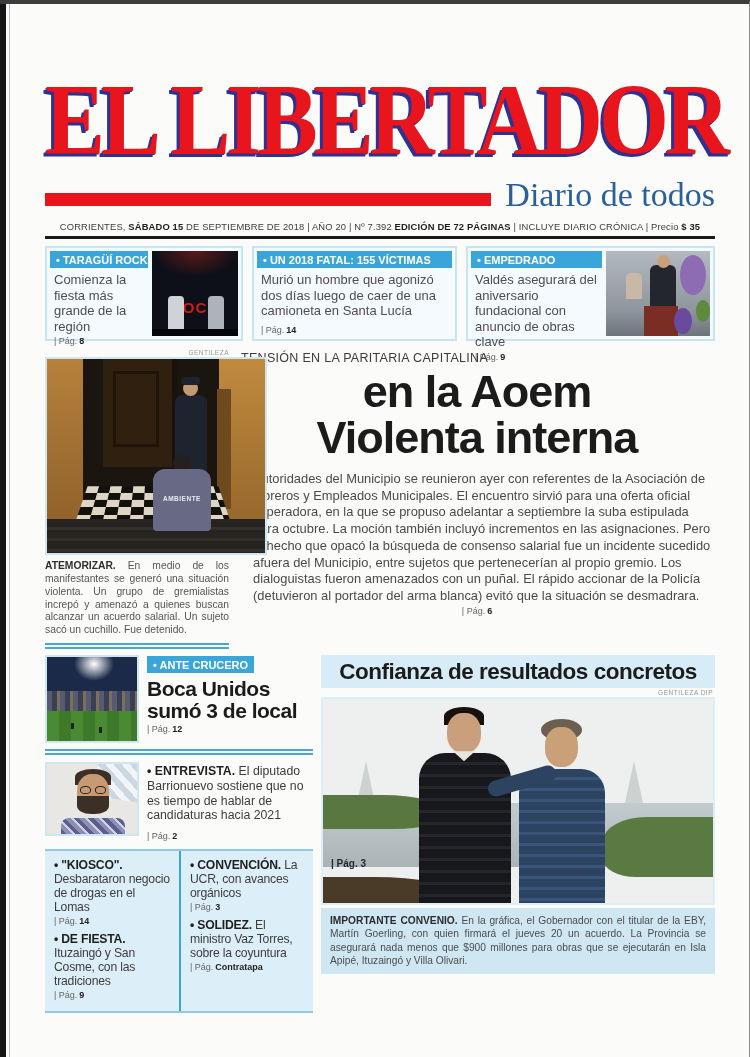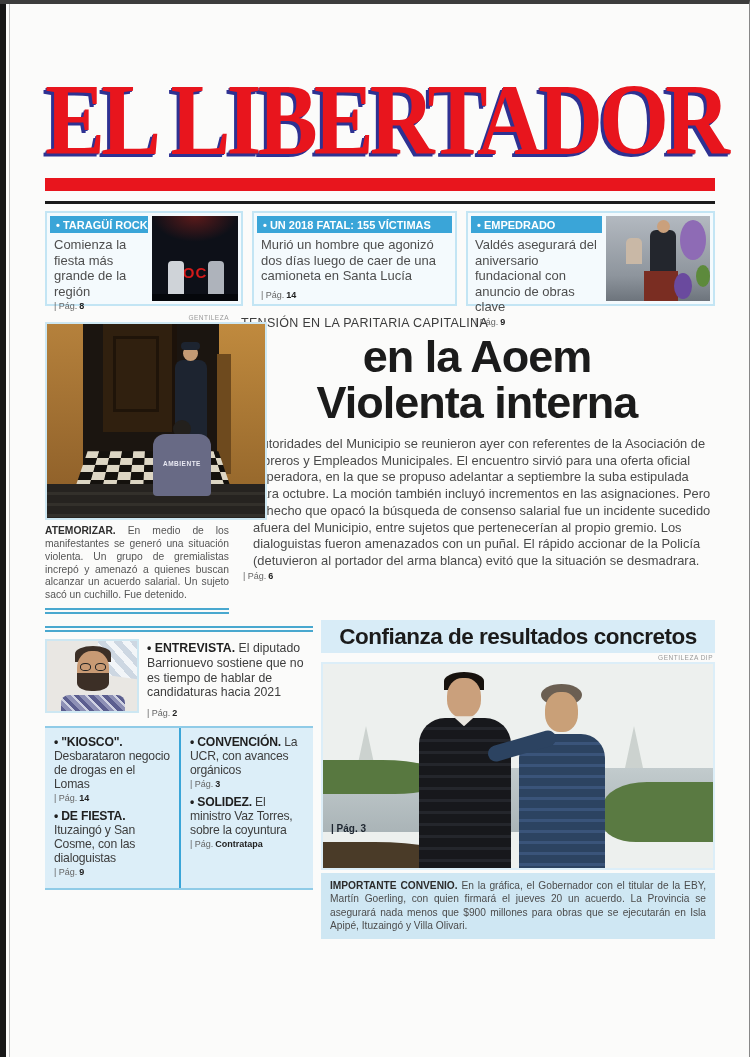--- a/index.html
+++ b/index.html
@@ -66,21 +66,21 @@
   .pm-seated-head{position:absolute;left:126px;top:96px;width:18px;height:18px;border-radius:50%;background:#23201d;}
   .pm-jacket-label{position:absolute;left:106px;top:136px;width:58px;text-align:center;color:#e8e8f2;font-size:6.5px;font-weight:700;letter-spacing:.5px;}
   .caption{margin-top:5px;font-size:10.3px;line-height:1.25;color:#555;text-align:justify;}
   .caption .lead{font-weight:700;color:#2e2e2e;}
   .dbl-rule{border-top:2px solid #49a8cf;border-bottom:2px solid #49a8cf;height:6px;margin-top:6px;}
 
   .main-right{flex:1;min-width:0;}
   .kicker{font-size:12.5px;color:#3c3c3c;letter-spacing:.3px;margin:2px 0 0 2px;}
   .headline{font-weight:700;color:#1b1b1b;font-size:45px;line-height:1.02;text-align:center;letter-spacing:-1px;margin-top:4px;}
   .body-text{font-size:12.9px;line-height:1.3;color:#4a4a4a;margin:10px 2px 0 14px;}
-  .pag-right{text-align:left;margin-top:1px;}
+  .pag-right{text-align:center;margin-top:1px;}
 
   
   .bottom-grid{display:flex;gap:8px;margin-top:6px;}
   .bot-left{width:268px;flex-shrink:0;}
   .sports{display:flex;gap:8px;}
   .art-stadium{position:relative;width:94px;height:88px;border:2px solid #cde7f2;background:#1c2a4a;overflow:hidden;flex-shrink:0;}
   .st-glow{position:absolute;left:30%;top:-10px;width:40px;height:34px;background:radial-gradient(#fff 0%,rgba(255,255,255,0) 70%);}
   .st-stands{position:absolute;left:0;top:34px;width:100%;height:24px;background:repeating-linear-gradient(90deg,#565b70 0 5px,#3a3f55 5px 10px,#7a6f5a 10px 13px);}
   .st-field{position:absolute;left:0;bottom:0;width:100%;height:30px;background:repeating-linear-gradient(90deg,#4a8a33 0 12px,#3f7a2b 12px 24px);}
   .st-p1,.st-p2{position:absolute;width:3px;height:6px;background:#222;}
@@ -136,21 +136,23 @@
 <div class="canvas">
   <div class="left-edge"></div>
   <div class="page-border"></div>
 
   <div class="page">
 
     <header class="masthead">
       <div class="logo">EL LIBERTADOR</div>
       <div class="tagline-row">
         <div class="red-bar"></div>
-      </div>
+        <div class="tagline">Diario de todos</div>
+      </div>
+      <div class="dateline"><span>CORRIENTES, </span><b>SÁBADO 15 </b><span>DE SEPTIEMBRE DE 2018 | AÑO 20 | Nº 7.392 </span><b>EDICIÓN DE 72 PÁGINAS </b><span>| INCLUYE DIARIO CRÓNICA | Precio </span><b>$ 35</b></div>
       <div class="black-rule"></div>
     </header>
 
     <section class="teasers">
       <div class="teaser" style="width:198px;">
         <div class="t-body">
           <div class="t-head">• TARAGÜÍ ROCK</div>
           <div class="t-text">Comienza la fiesta más grande de la región</div>
           <div class="pag"><span>| Pág.</span><b>8</b></div>
         </div>
@@ -217,20 +219,37 @@
             <div>Violenta interna</div>
           </div>
         <div class="body-text">Autoridades del Municipio se reunieron ayer con referentes de la Asociación de Obreros y Empleados Municipales. El encuentro sirvió para una oferta oficial superadora, en la que se propuso adelantar a septiembre la suba estipulada para octubre. La moción también incluyó incrementos en las asignaciones. Pero el hecho que opacó la búsqueda de consenso salarial fue un incidente sucedido afuera del Municipio, entre sujetos que pertenecerían al propio gremio. Los dialoguistas fueron amenazados con un puñal. El rápido accionar de la Policía (detuvieron al portador del arma blanca) evitó que la situación se desmadrara.</div>
         <div class="pag pag-right"><span>| Pág.</span><b>6</b></div>
       </div>
     </section>
 
     <section class="bottom-grid">
       <div class="bot-left">
 
+        <div class="sports">
+          <div class="art-stadium">
+            <div class="st-glow"></div>
+            <div class="st-stands"></div>
+            <div class="st-field"></div>
+            <div class="st-p1"></div>
+            <div class="st-p2"></div>
+          </div>
+          <div class="sports-body">
+            <div class="t-head" style="display:inline-block;">• ANTE CRUCERO</div>
+            <div class="sports-headline">
+                <div>Boca Unidos</div>
+                <div>sumó 3 de local</div>
+              </div>
+            <div class="pag" style="margin-left:0;"><span>| Pág.</span><b>12</b></div>
+          </div>
+        </div>
         <div class="dbl-rule"></div>
 
         <div class="interview">
           <div class="art-portrait">
             <div class="po-flag"></div>
             <div class="po-hair"></div>
             <div class="po-head"></div>
             <div class="po-beard"></div>
             <div class="po-glasses"></div>
             <div class="po-glasses2"></div>
@@ -239,21 +258,21 @@
           <div class="interview-body">
             <span class="lead">• ENTREVISTA.</span><span> El diputado Barrionuevo sostiene que no es tiempo de hablar de candidaturas hacia 2021</span>
             <div class="pag" style="margin:8px 0 0;"><span>| Pág.</span><b>2</b></div>
           </div>
         </div>
 
         <div class="briefs">
           <div class="col">
             <div class="brief"><span class="lead">• "KIOSCO".</span><span> Desbarataron negocio de drogas en el Lomas</span></div>
             <div class="pag"><span>| Pág.</span><b>14</b></div>
-            <div class="brief"><span class="lead">• DE FIESTA.</span><span> Ituzaingó y San Cosme, con las dialoguistas</span></div>
+            <div class="brief"><span class="lead">• DE FIESTA.</span><span> Ituzaingó y San Cosme, con las tradiciones</span></div>
             <div class="pag"><span>| Pág.</span><b>9</b></div>
           </div>
           <div class="col">
             <div class="brief"><span class="lead">• CONVENCIÓN.</span><span> La UCR, con avances orgánicos</span></div>
             <div class="pag"><span>| Pág.</span><b>3</b></div>
             <div class="brief"><span class="lead">• SOLIDEZ.</span><span> El ministro Vaz Torres, sobre la coyuntura</span></div>
             <div class="pag"><span>| Pág.</span><b>Contratapa</b></div>
           </div>
         </div>
       </div>

